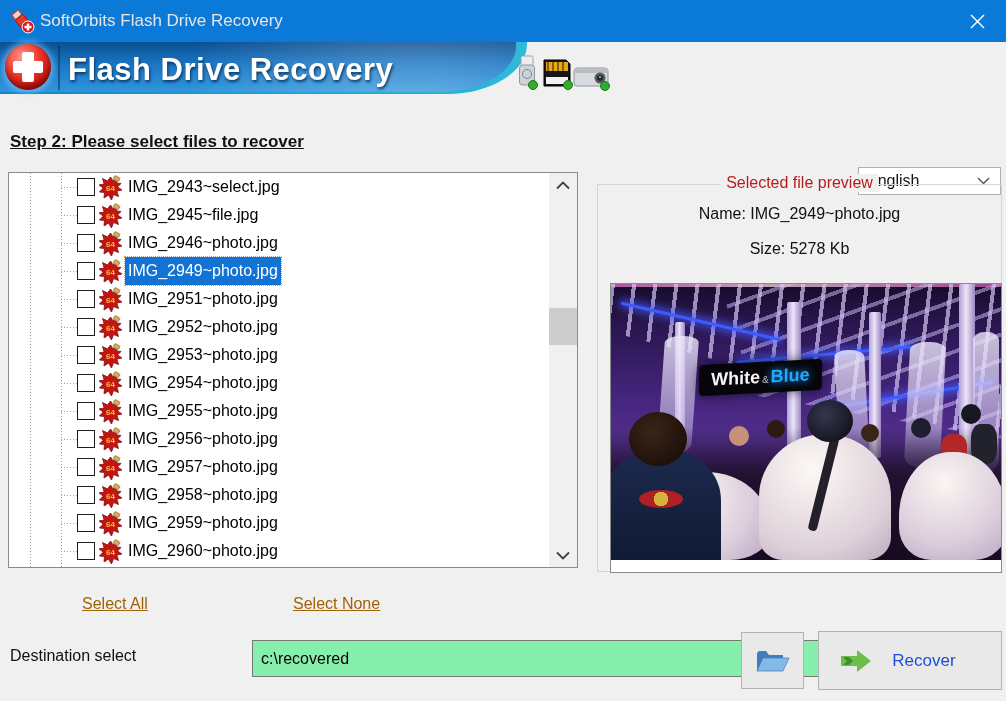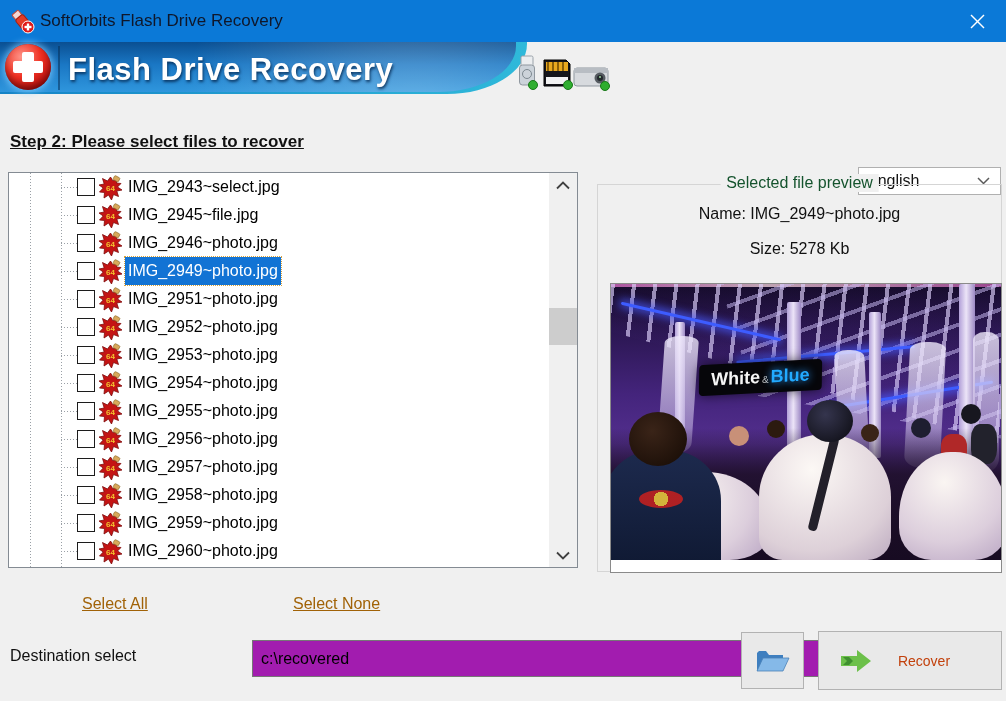--- a/index.html
+++ b/index.html
@@ -11,21 +11,21 @@
   }
 
   
   .titlebar {
     position:absolute; left:0; top:0; width:1006px; height:42px;
     background:var(--titlebar,#0b79d7); display:flex; align-items:center;
   }
   .titlebar .app-icon { position:absolute; left:9px; top:8px; width:26px; height:26px; }
   .titlebar .title-text {
     position:absolute; left:40px; top:0; line-height:42px;
-    color:#0f172a; font-size:17px; white-space:nowrap;
+    color:#e5e5e5; font-size:17px; white-space:nowrap;
   }
   .close-btn {
     position:absolute; right:0; top:0; width:58px; height:42px;
     display:flex; align-items:center; justify-content:center; cursor:pointer;
   }
 
   
   .banner-accent {
     position:absolute; left:0; top:42px; width:527px; height:52px;
     background:linear-gradient(90deg,#1583c6,#2fb9da);
@@ -99,21 +99,21 @@
   .sb-up { top:0; } .sb-down { bottom:0; }
   .sb-thumb { position:absolute; left:0px; top:135px; width:28px; height:37px; background:#cdcdcd; cursor:pointer; }
 
   
   .preview-group {
     position:absolute; left:597px; top:184px; width:405px; height:388px;
     border:1px solid #d5d5d5;
   }
   .preview-legend {
     position:absolute; top:-11px; left:50%; transform:translateX(-50%);
-    background:#f0f0f0; padding:0 6px; font-size:16px; color:#14532d; white-space:nowrap;
+    background:#f0f0f0; padding:0 6px; font-size:16px; color:#b91c1c; white-space:nowrap;
   }
   .preview-name { position:absolute; top:20px; width:100%; text-align:center; font-size:16px; color:#111; }
   .preview-size { position:absolute; top:55px; width:100%; text-align:center; font-size:16px; color:#111; }
 
   .photo-frame {
     position:absolute; left:12px; top:98px; width:392px; height:290px;
     background:#fff; border:1px solid #8a8a8a;
   }
   .photo { position:absolute; left:0px; top:0px; width:390px; height:276px; overflow:hidden;
     background:linear-gradient(180deg,#140b28 0%, #2a1650 16%, #44247c 40%, #532f8e 58%, #3a1f5e 78%, #281338 100%);
@@ -172,29 +172,29 @@
   .head-rb { position:absolute; left:18px; top:128px; width:58px; height:54px; border-radius:50%;
     background:radial-gradient(circle at 40% 35%, #3a2418, #1c0f08 80%); }
 
   
   .link { position:absolute; font-size:16px; color:#a16207; text-decoration:underline; cursor:pointer; white-space:nowrap; }
   .select-all { left:82px; top:595px; }
   .select-none { left:293px; top:595px; }
   .dest-label { position:absolute; left:10px; top:647px; font-size:16px; color:#111; white-space:nowrap; }
   .dest-input {
     position:absolute; left:252px; top:640px; width:572px; height:37px;
-    background:#a21caf; border:1px solid #767676; font-family:"Liberation Sans",sans-serif;
+    background:#86efac; border:1px solid #767676; font-family:"Liberation Sans",sans-serif;
     font-size:16px; color:#000; padding:4px 8px;
   }
   .btn {
     position:absolute; background:#e9e9e9; border:1px solid #b2b2b2; cursor:pointer;
     display:flex; align-items:center; justify-content:center;
   }
   .browse-btn { left:741px; top:632px; width:63px; height:57px; }
-  .recover-btn { left:818px; top:631px; width:184px; height:59px; font-size:14px; color:#c2410c; }
+  .recover-btn { left:818px; top:631px; width:184px; height:59px; font-size:17px; color:#1d4ed8; }
   .recover-btn .rec-icon { position:absolute; left:20px; top:15px; }
   .recover-btn .rec-label { margin-left:28px; }
 </style>
 </head>
 <body>
 
 <div id="app">
 
   <div class="titlebar">
     <svg class="app-icon" viewBox="0 0 26 26">

